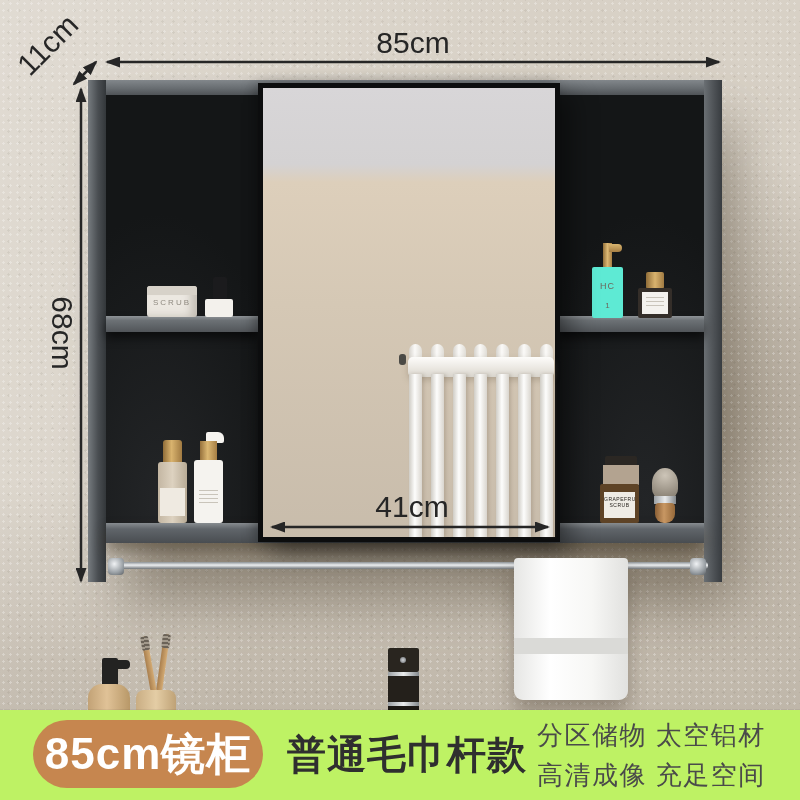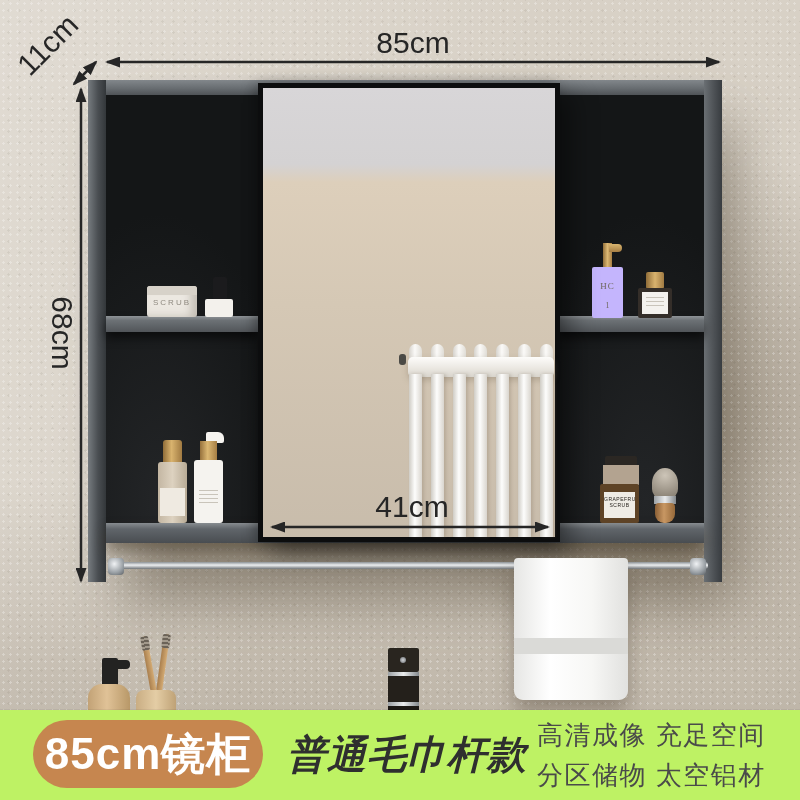--- a/index.html
+++ b/index.html
@@ -104,22 +104,22 @@
   .bb-collar{ left:112px; top:361px; width:17px; height:21px;
     background:linear-gradient(90deg,#96713c,#dcb873 45%,#a67e44); }
   .bb-body  { left:106px; top:380px; width:29px; height:63px; background:#f5f3ef; border-radius:3px; }
   .tiny-lines { position:absolute; left:5px; top:30px; width:19px; height:14px;
     background:repeating-linear-gradient(180deg,#c9c4ba 0 1px,transparent 1px 4px); }
 
   .hc-stem  { left:515px; top:163px; width:9px; height:26px;
     background:linear-gradient(90deg,#93703b,#dcb873 50%,#a67e44); }
   .hc-spout { left:521px; top:164px; width:13px; height:8px; border-radius:0 4px 4px 0;
     background:linear-gradient(180deg,#d9b56f,#a67e44); }
-  .hc-body  { left:504px; top:187px; width:31px; height:51px; background:#c4b5fd; border-radius:2px;
-    text-align:center;font-family:Liberation Serif, serif; }
+  .hc-body  { left:504px; top:187px; width:31px; height:51px; background:#5eead4; border-radius:2px;
+    text-align:center; }
   .hc-label { font-size:9px; letter-spacing:1px; color:#6d675c; margin-top:14px; }
   .hc-num   { font-size:8px; color:#6d675c; margin-top:10px; }
   .pf-cap  { left:558px; top:192px; width:18px; height:17px; border-radius:2px;
     background:linear-gradient(90deg,#8f6c38,#d9b36e 50%,#a07a42); }
   .pf-body { left:550px; top:208px; width:34px; height:30px; background:#342e29; border-radius:2px; }
   .pf-label{ position:absolute; left:4px; top:4px; width:26px; height:22px; background:#f4f2ee; }
   .pf-label .tiny-lines { left:4px; top:5px; width:18px; height:12px; }
 
   .jt-lid  { left:517px; top:376px; width:32px; height:10px; background:#2b2723; border-radius:2px; }
   .jt-body { left:515px; top:385px; width:36px; height:20px; background:#b3a390; }
@@ -165,21 +165,21 @@
   .dims line { stroke:#262626; stroke-width:2.5; }
 
   
   .info-bar { position:absolute; left:0; top:710px; width:800px; height:116px;
     background:#bef264; box-shadow:0 -1px 0 rgba(0,0,0,0.05); }
   .badge-pill { position:absolute; left:33px; top:10px; width:230px; height:68px;
     border-radius:34px; background:#c6864f; color:#ffffff;
     font-size:44px; font-weight:bold; display:flex; align-items:center; justify-content:center;
     letter-spacing:1px; }
   .bar-title { position:absolute; left:287px; top:0; height:90px; display:flex; align-items:center;
-    font-size:39px; font-weight:bold; color:#2f2f2f; letter-spacing:1px;font-style:italic; }
+    font-size:39px; font-weight:bold; color:#2f2f2f; letter-spacing:1px; }
   .bar-features { position:absolute; left:537px; top:0; height:90px;
     display:flex; flex-direction:column; justify-content:center; gap:5px;
     font-size:26px; color:#4a4a4a; letter-spacing:1.5px; }
 </style>
 </head>
 <body>
 
 <div class="scene">
 
   <div class="wall"></div>
@@ -302,18 +302,18 @@
     <text transform="translate(55,52) rotate(-45)" text-anchor="middle">11cm</text>
 
     <line x1="272" y1="527" x2="548" y2="527" marker-start="url(#arr)" marker-end="url(#arr)"></line>
     <text x="412" y="517" text-anchor="middle">41cm</text>
   </svg>
 
   <div class="info-bar">
     <div class="badge-pill">85cm镜柜</div>
     <div class="bar-title">普通毛巾杆款</div>
     <div class="bar-features">
+      <div>分区储物 太空铝材</div>
       <div>高清成像 充足空间</div>
-      <div>分区储物 太空铝材</div>
     </div>
   </div>
 
 </div>
 
 </body></html>

